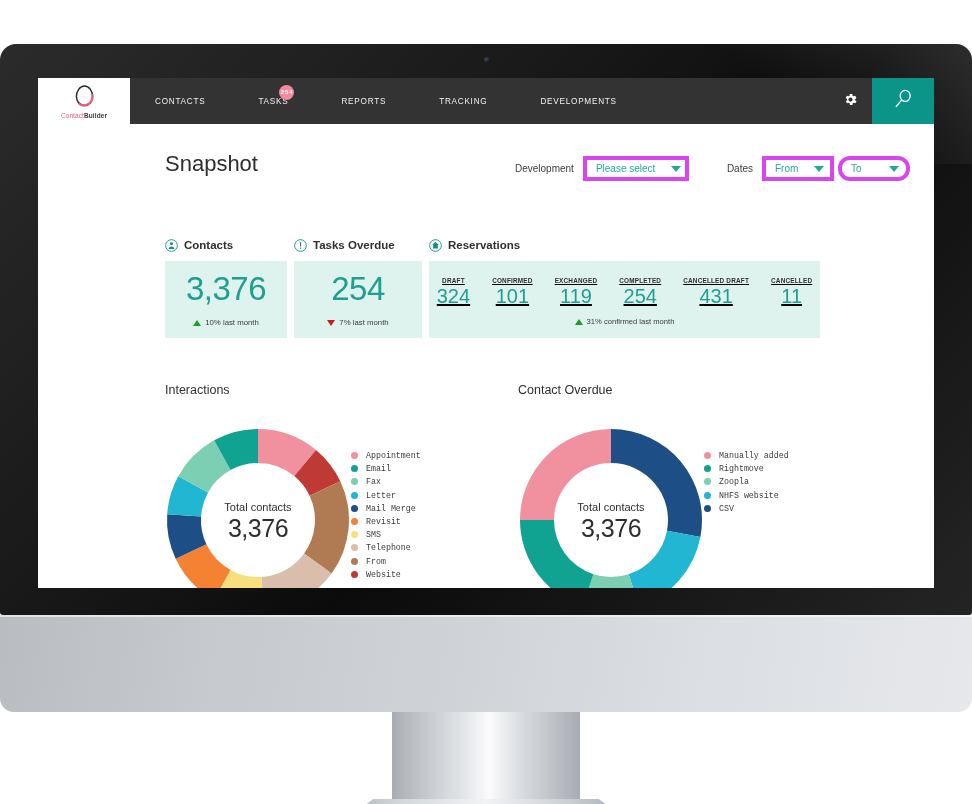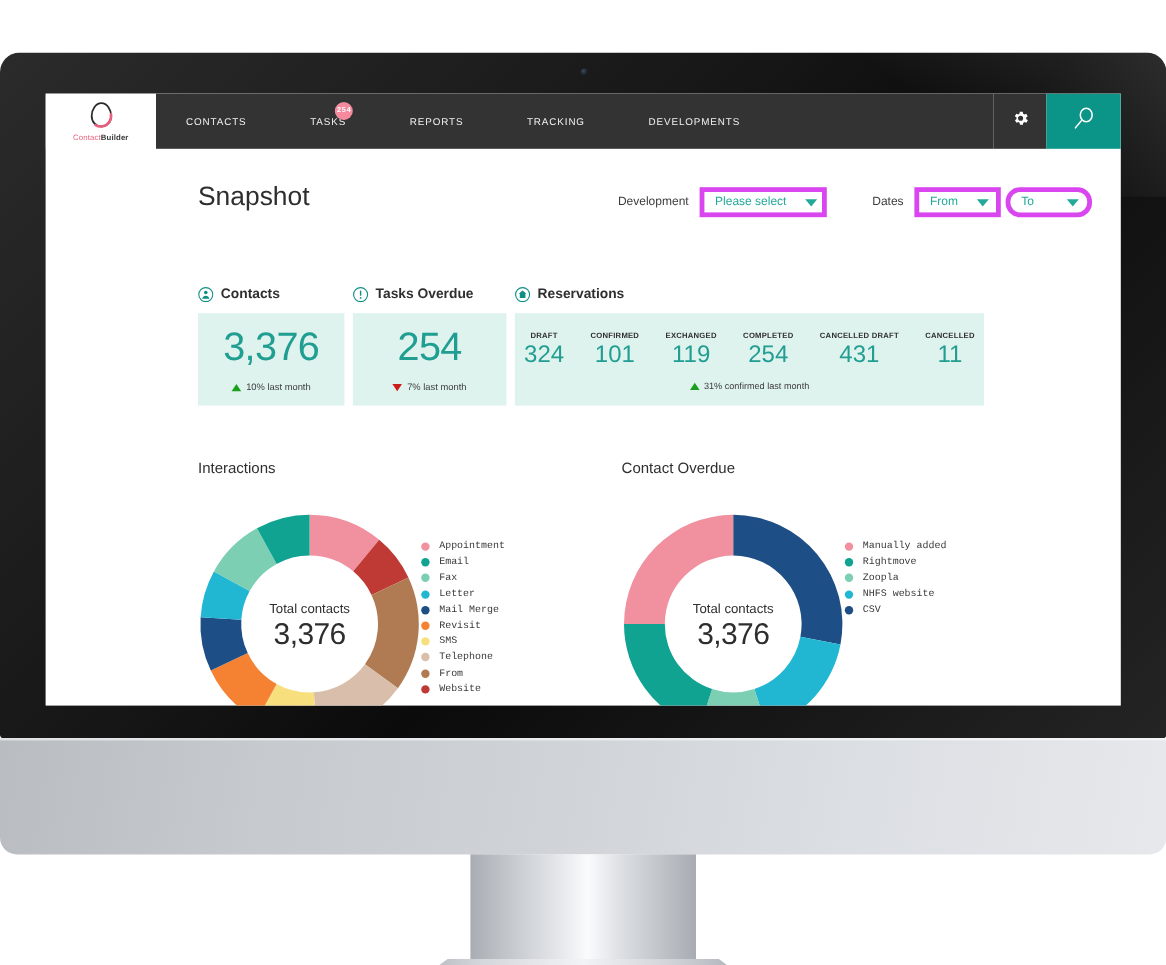--- a/index.html
+++ b/index.html
@@ -159,21 +159,21 @@
   }
   .card-contacts { width: 122px; }
   .card-contacts .kpi-box { width: 122px; height: 77px; }
   .card-tasks { width: 128px; margin-left: 7px; }
   .card-tasks .kpi-box { width: 128px; height: 77px; }
   .card-res { margin-left: 7px; }
   .card-res .kpi-box {
     width: 391px; height: 77px; flex-direction: column;
     justify-content: center; padding-top: 4px;
   }
-  .res-grid { display: flex; align-items: center; }
+  .res-grid { display: flex; align-items: center; text-decoration: underline; }
   .res-cell {
     display: flex; flex-direction: column; align-items: center;
     padding: 0 11px;
   }
   .res-label {
     font-size: 6.4px; color: #2f2f2f; font-weight: bold;
     letter-spacing: .2px; white-space: nowrap;
   }
   .res-value {
     font-size: 20px; color: #1f9e91; line-height: 1.15; margin-top: 1px;

